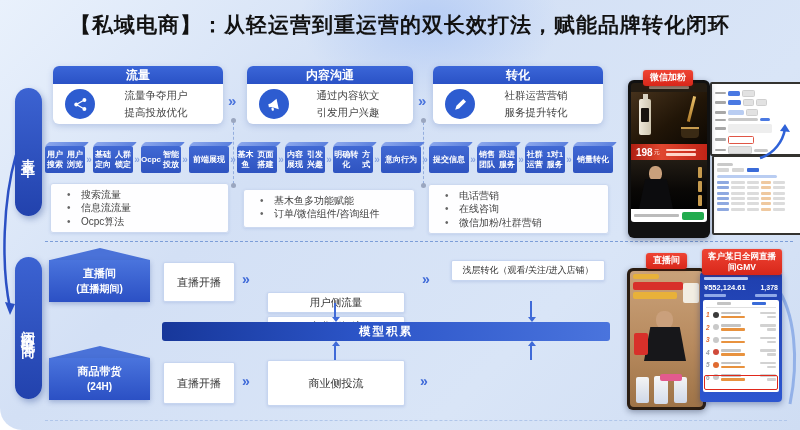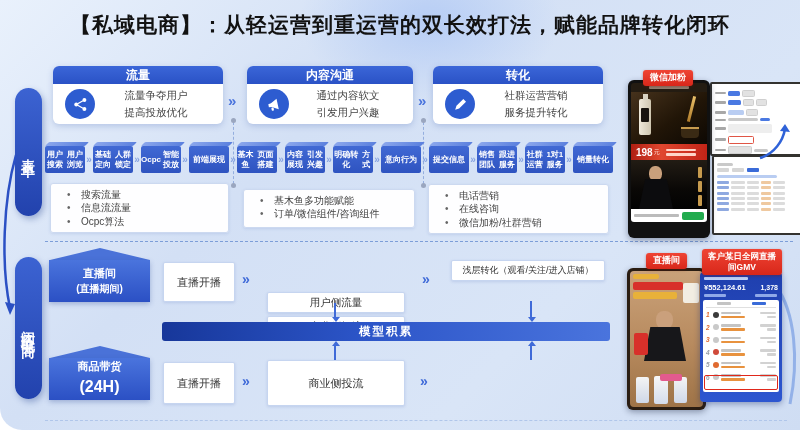--- a/index.html
+++ b/index.html
@@ -299,21 +299,21 @@
 
   <div class="model-bar">模型积累</div>
 
   <div class="varr up" style="left:334px;top:345px;height:15px;"></div>
   <div class="varr up" style="left:530px;top:345px;height:15px;"></div>
 
   <div class="house" style="left:49px;top:346px;">
     <div class="roof"></div>
     <div class="house-body">
       <div>商品带货</div>
-      <div style="font-size:16px;">(24H)</div>
+      <div style="font-size:10px;">(24H)</div>
     </div>
   </div>
   <div class="wbox" style="left:163px;top:362px;width:70px;height:40px;">直播开播</div>
   <span class="flow-arr" style="left:242px;top:373px;"></span>
   <div class="wbox" style="left:267px;top:360px;width:136px;height:44px;">商业侧投流</div>
   <span class="flow-arr" style="left:420px;top:373px;"></span>
 
   <div class="tag-red" style="left:643px;top:70px;">微信加粉</div>
   <div class="phone" style="left:628px;top:80px;width:76px;height:152px;">
     <div class="ad-top">

